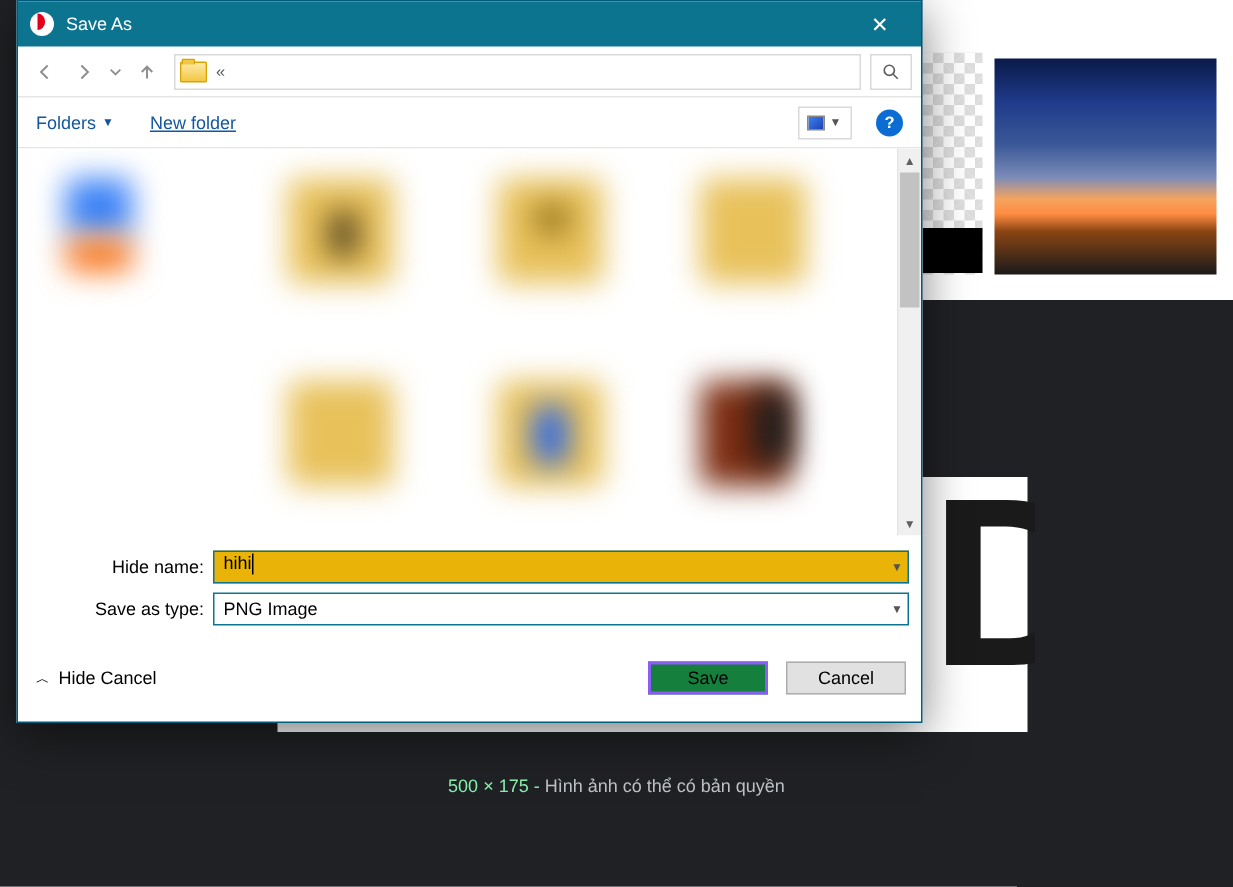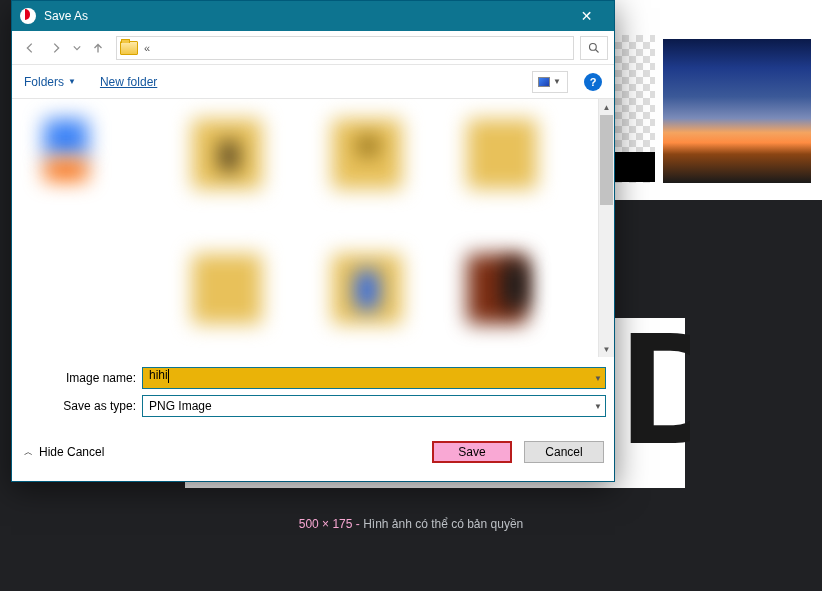--- a/index.html
+++ b/index.html
@@ -7,21 +7,21 @@
 
 
 .bg-dark { position: absolute; top: 0; left: 0; right: 0; bottom: 0; background: #202124; }
 .bg-thumb-strip { position: absolute; top: 0; left: 615px; right: 0; height: 200px; background: #fff; }
 .bg-checker { position: absolute; top: 35px; left: 615px; width: 40px; height: 148px; background-image: linear-gradient(45deg,#ddd 25%,transparent 25%),linear-gradient(-45deg,#ddd 25%,transparent 25%),linear-gradient(45deg,transparent 75%,#ddd 75%),linear-gradient(-45deg,transparent 75%,#ddd 75%); background-size: 14px 14px; background-position: 0 0,0 7px,7px -7px,-7px 0; }
 .bg-checker-black { position:absolute; top:152px; left:615px; width:40px; height:30px; background:#000; }
 .bg-photo { position: absolute; top: 39px; left: 663px; width: 148px; height: 144px; background: linear-gradient(to bottom, #0a1a4a 0%, #1e3a8a 20%, #3b5998 40%, #7b8bb8 55%, #f4a460 65%, #ff8c42 72%, #8b4513 80%, #1a1a1a 100%); }
 .bg-below-white { position: absolute; top: 318px; left: 185px; width: 500px; height: 170px; background: #fff; }
 .big-letter { position:absolute; top: 318px; left: 620px; width:70px; font-size:160px; font-weight:900; color:#1a1a1a; overflow:hidden; height:170px; line-height:140px;}
 .bg-info { position: absolute; top: 517px; left: 0; right: 0; text-align: center; color: #bdc1c6; font-size: 12px; }
-.bg-info .dim { color: #f9a8d4; }
+.bg-info .dim { color: #86efac; }
 
 
 .dialog { position: absolute; top: 0; left: 11px; width: 604px; height: 482px; background: #fff; box-shadow: 0 8px 30px rgba(0,0,0,.5); border: 1px solid #005a7a; }
 
 .titlebar { height: 30px; background: #0d7490; color: #fff; display: flex; align-items: center; padding: 0 5px 0 8px; }
 .titlebar .app-icon { width: 16px; height: 16px; border-radius: 50%; background: #fff; position: relative; margin-right: 8px; }
 .titlebar .app-icon::after { content:""; position:absolute; left:5px; top:1px; width:5px; height:11px; border-radius:0 5px 5px 0; background:#e3001b; }
 .titlebar .title { flex: 1; font-size: 12px; }
 .titlebar .close { width: 45px; height: 30px; display:flex; align-items:center; justify-content:center; cursor:pointer; font-size:14px; }
 
@@ -60,21 +60,21 @@
 .input-wrap { flex:1; position:relative; }
 .input-wrap .dd{ position:absolute; right:4px; top:50%; transform:translateY(-50%); font-size:8px; color:#555; pointer-events:none;}
 .text-cursor { display:inline-block; width:1px; height:14px; background:#000; vertical-align:middle; margin-left:0px;}
 
 .footer { display:flex; align-items:center; padding: 10px 10px 4px 12px; }
 .hide-folders { display:flex; align-items:center; gap:6px; font-size:12px; cursor:pointer; }
 .hide-folders .caret { font-size:9px; }
 .footer-spacer { flex:1; }
 .btn { width: 80px; height: 22px; border:1px solid #adadad; background:#e1e1e1; font-size:12px; cursor:pointer; display:flex;align-items:center;justify-content:center; }
 .btn + .btn { margin-left: 12px; }
-.btn.primary { border:2px solid #b91c1c; background:#f9a8d4; }
+.btn.primary { border:2px solid #8b5cf6; background:#15803d; }
 </style>
 </head>
 <body>
 
 <div class="bg-dark">
   <div class="bg-thumb-strip"></div>
   <div class="bg-checker"></div>
   <div class="bg-checker-black"></div>
   <div class="bg-photo"></div>
   <div class="bg-below-white"></div>
@@ -160,21 +160,21 @@
     <div class="blur-item" style="left:490px;top:162px;width:26px;height:48px;background:#1a1a1a;"></div>
     <div class="scrollbar">
       <div class="sb-arrow up">▲</div>
       <div class="sb-thumb"></div>
       <div class="sb-arrow dn">▼</div>
     </div>
   </div>
 
   <div class="form-area">
     <div class="form-row">
-      <div class="form-label">Image name:</div>
+      <div class="form-label">Hide name:</div>
       <div class="input-wrap">
         <div class="form-input"><span>hihi</span><span class="text-cursor"></span></div>
         <span class="dd">▼</span>
       </div>
     </div>
     <div class="form-row">
       <div class="form-label">Save as type:</div>
       <div class="input-wrap">
         <div class="form-select">
             <span>PNG Image</span>

